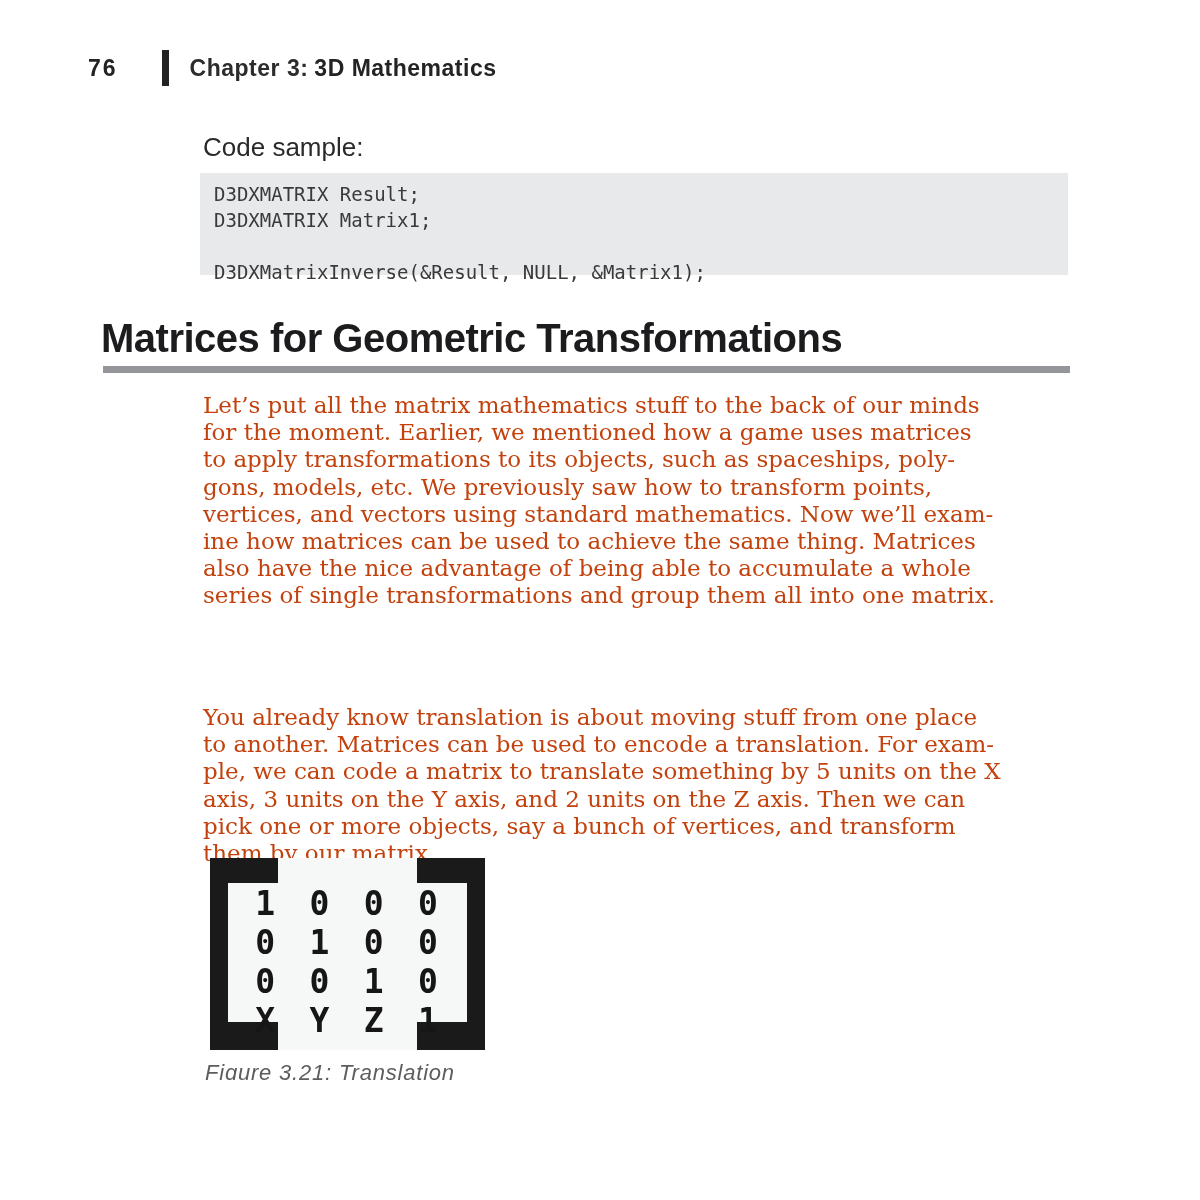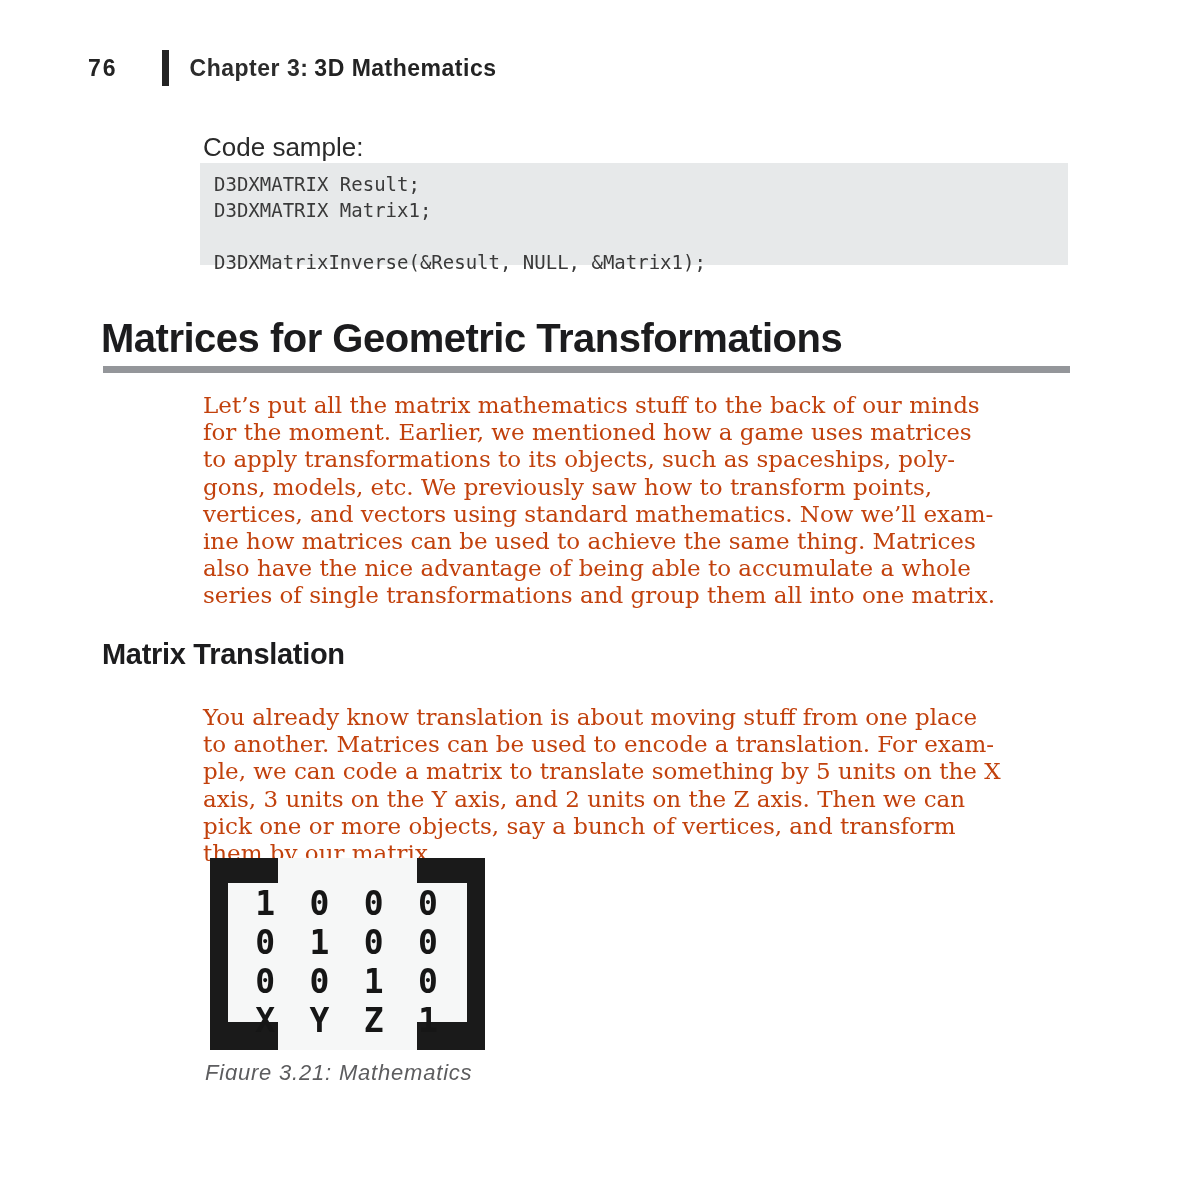--- a/index.html
+++ b/index.html
@@ -42,21 +42,21 @@
     position: absolute;
     left: 203px;
     top: 132px;
     font-family: Liberation Sans, sans-serif;
     font-size: 26px;
     color: #2a2a2a;
   }
   .code-block {
     position: absolute;
     left: 200px;
-    top: 163px;
+    top: 173px;
     width: 868px;
     height: 102px;
     background: #e7e9ea;
     padding: 8px 0 0 14px;
     font-family: "DejaVu Sans Mono", monospace;
     font-size: 19px;
     line-height: 26px;
     color: #3a3a3a;
     white-space: pre-line;
   }
@@ -173,21 +173,20 @@
 
   <p class="body-par par-1">Let’s put all the matrix mathematics stuff to the back of our minds
 for the moment. Earlier, we mentioned how a game uses matrices
 to apply transformations to its objects, such as spaceships, poly-
 gons, models, etc. We previously saw how to transform points,
 vertices, and vectors using standard mathematics. Now we’ll exam-
 ine how matrices can be used to achieve the same thing. Matrices
 also have the nice advantage of being able to accumulate a whole
 series of single transformations and group them all into one matrix.</p>
 
-  <h2 class="subsection-heading">Matrix Translation</h2>
 
   <p class="body-par par-2">You already know translation is about moving stuff from one place
 to another. Matrices can be used to encode a translation. For exam-
 ple, we can code a matrix to translate something by 5 units on the X
 axis, 3 units on the Y axis, and 2 units on the Z axis. Then we can
 pick one or more objects, say a bunch of vertices, and transform
 them by our matrix.</p>
 
   <div class="matrix-figure">
     <div class="brk brk-l-vert"></div>
@@ -209,15 +208,15 @@
       <span class="matrix-cell">0</span>
       <span class="matrix-cell">1</span>
       <span class="matrix-cell">0</span>
       <span class="matrix-cell">X</span>
       <span class="matrix-cell">Y</span>
       <span class="matrix-cell">Z</span>
       <span class="matrix-cell">1</span>
     </div>
   </div>
 
-  <div class="figure-caption">Figure 3.21: Mathematics</div>
+  <div class="figure-caption">Figure 3.21: Translation</div>
 
 </div>
 
 </body></html>

